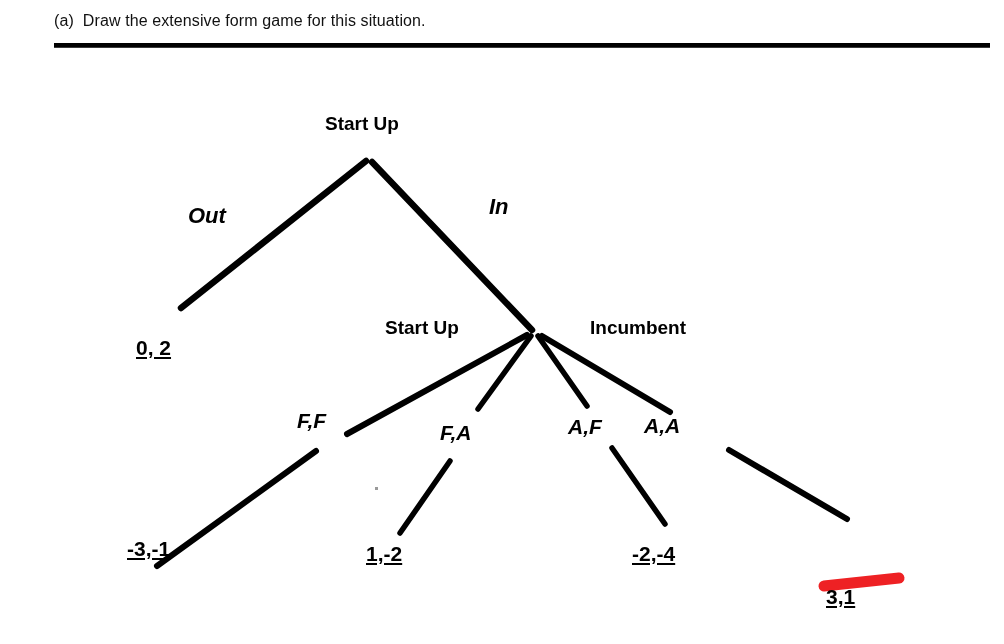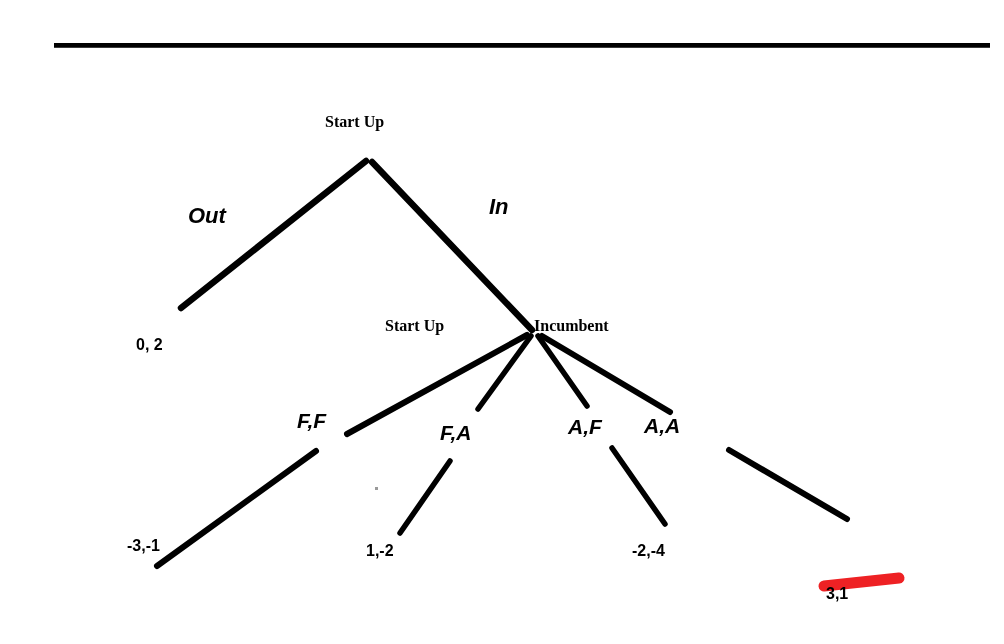--- a/index.html
+++ b/index.html
@@ -55,28 +55,28 @@
   }
   
   .lbl {
     position: absolute;
     font-family: "Liberation Sans", sans-serif;
     font-weight: bold;
     color: #000000;
     white-space: nowrap;
     line-height: 1;
   }
-  .lbl-node   { font-size: 16px; font-family: Liberation Serif, serif; }
+  .lbl-node   { font-size: 19px; }
   .lbl-action { font-size: 21px; font-style: italic; }
-  .lbl-payoff { font-size: 16px; }
+  .lbl-payoff { font-size: 21px; text-decoration: underline; }
 
   
   #label-root-player      { left: 325px; top: 114px; }
   #label-mid-player-left  { left: 385px; top: 318px; }
-  #label-mid-player-right { left: 534px; top: 318px; }
+  #label-mid-player-right { left: 590px; top: 318px; }
 
   
   #label-action-out { left: 188px; top: 205px; font-size: 22px; }
   #label-action-in  { left: 489px; top: 196px; font-size: 22px; }
 
   
   #label-action-ff { left: 297px; top: 410px; }
   #label-action-fa { left: 440px; top: 422px; }
   #label-action-af { left: 568px; top: 416px; }
   #label-action-aa { left: 644px; top: 415px; }
@@ -94,20 +94,23 @@
     width: 3px;
     height: 3px;
     background: #9a9a9a;
   }
 </style>
 </head>
 <body>
 
 <div id="page">
 
+  <div id="question-header">
+    <span class="q-label">(a)</span><span>Draw the extensive form game for this situation.</span>
+  </div>
   <div id="header-rule"></div>
 
   <svg id="tree-canvas" viewBox="0 0 1004 644">
     <g stroke="#000000" stroke-width="6" stroke-linecap="round" fill="none">
 
       <path d="M 366 161 L 181 308" stroke-width="6.5"></path>
 
       <path d="M 372 162 L 532 330" stroke-width="6.5"></path>
 
       <path d="M 527 335 L 347 434" stroke-width="6"></path>

